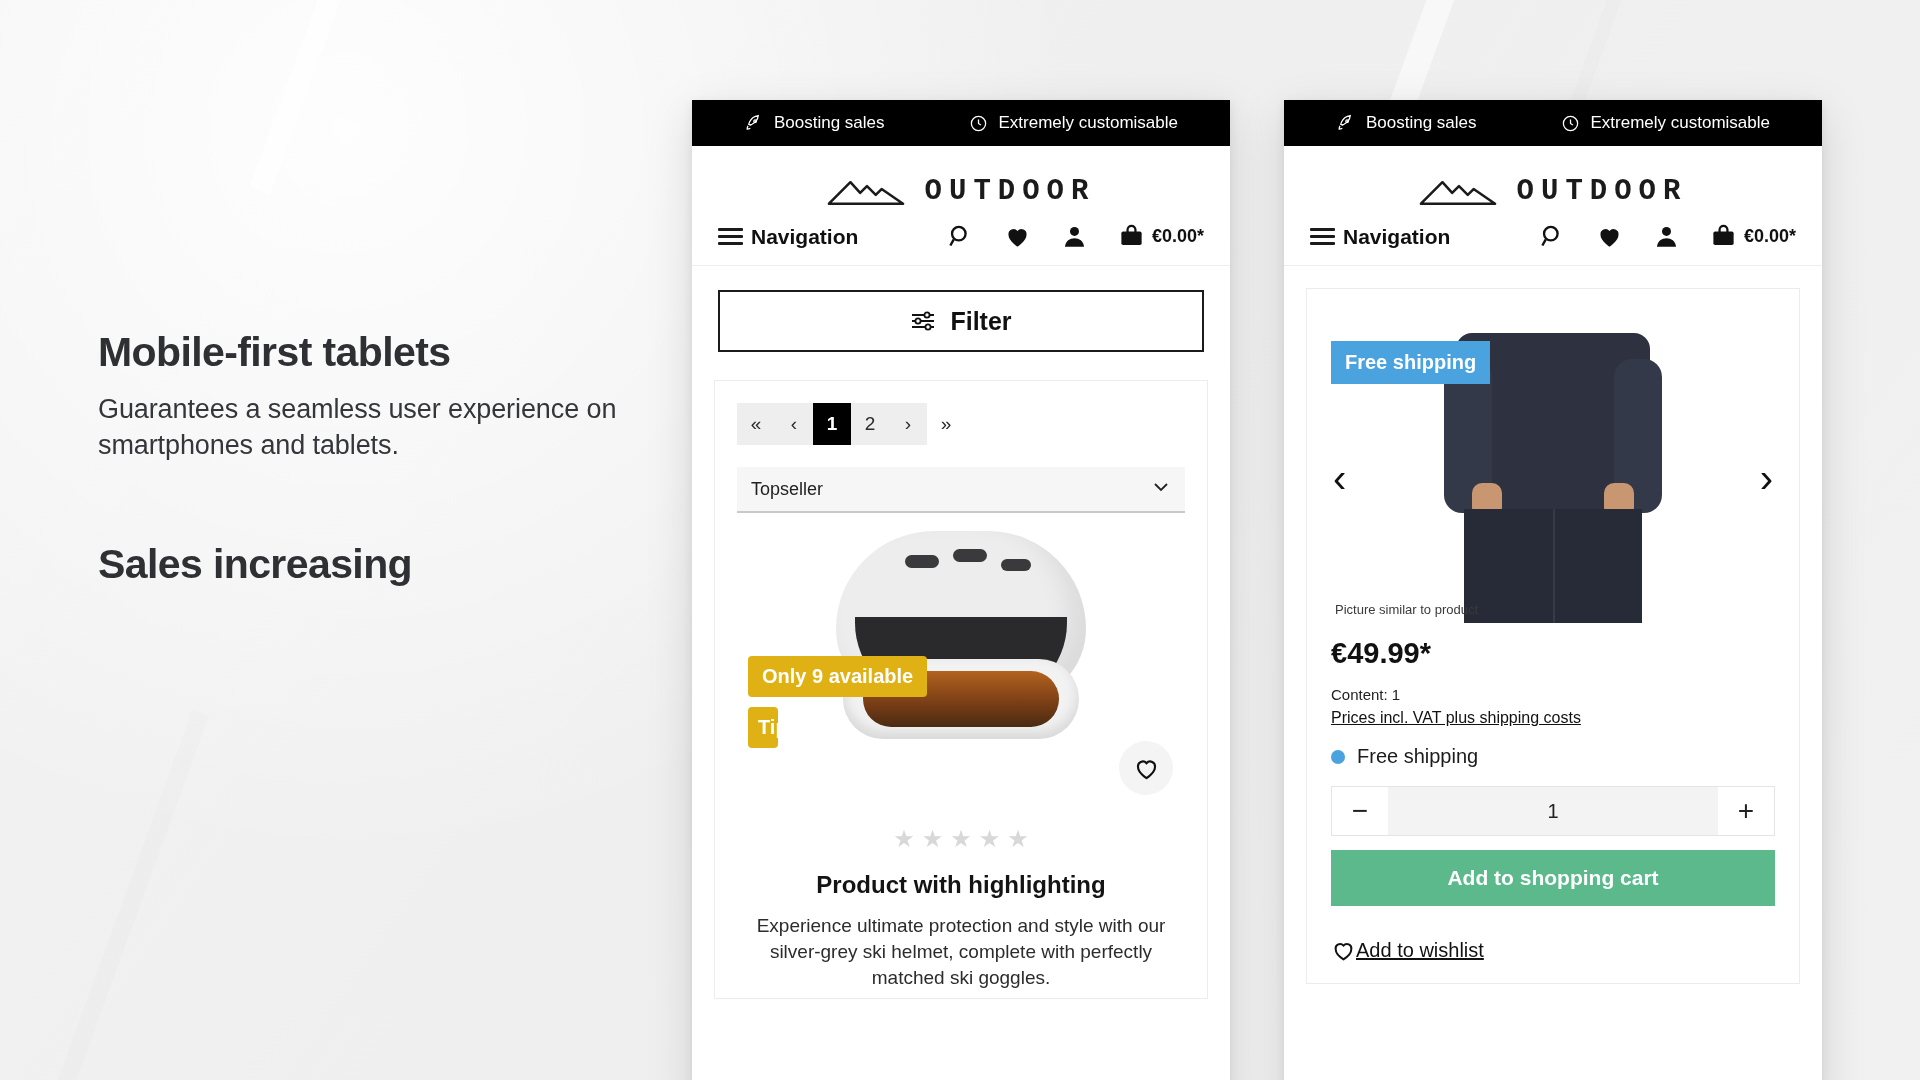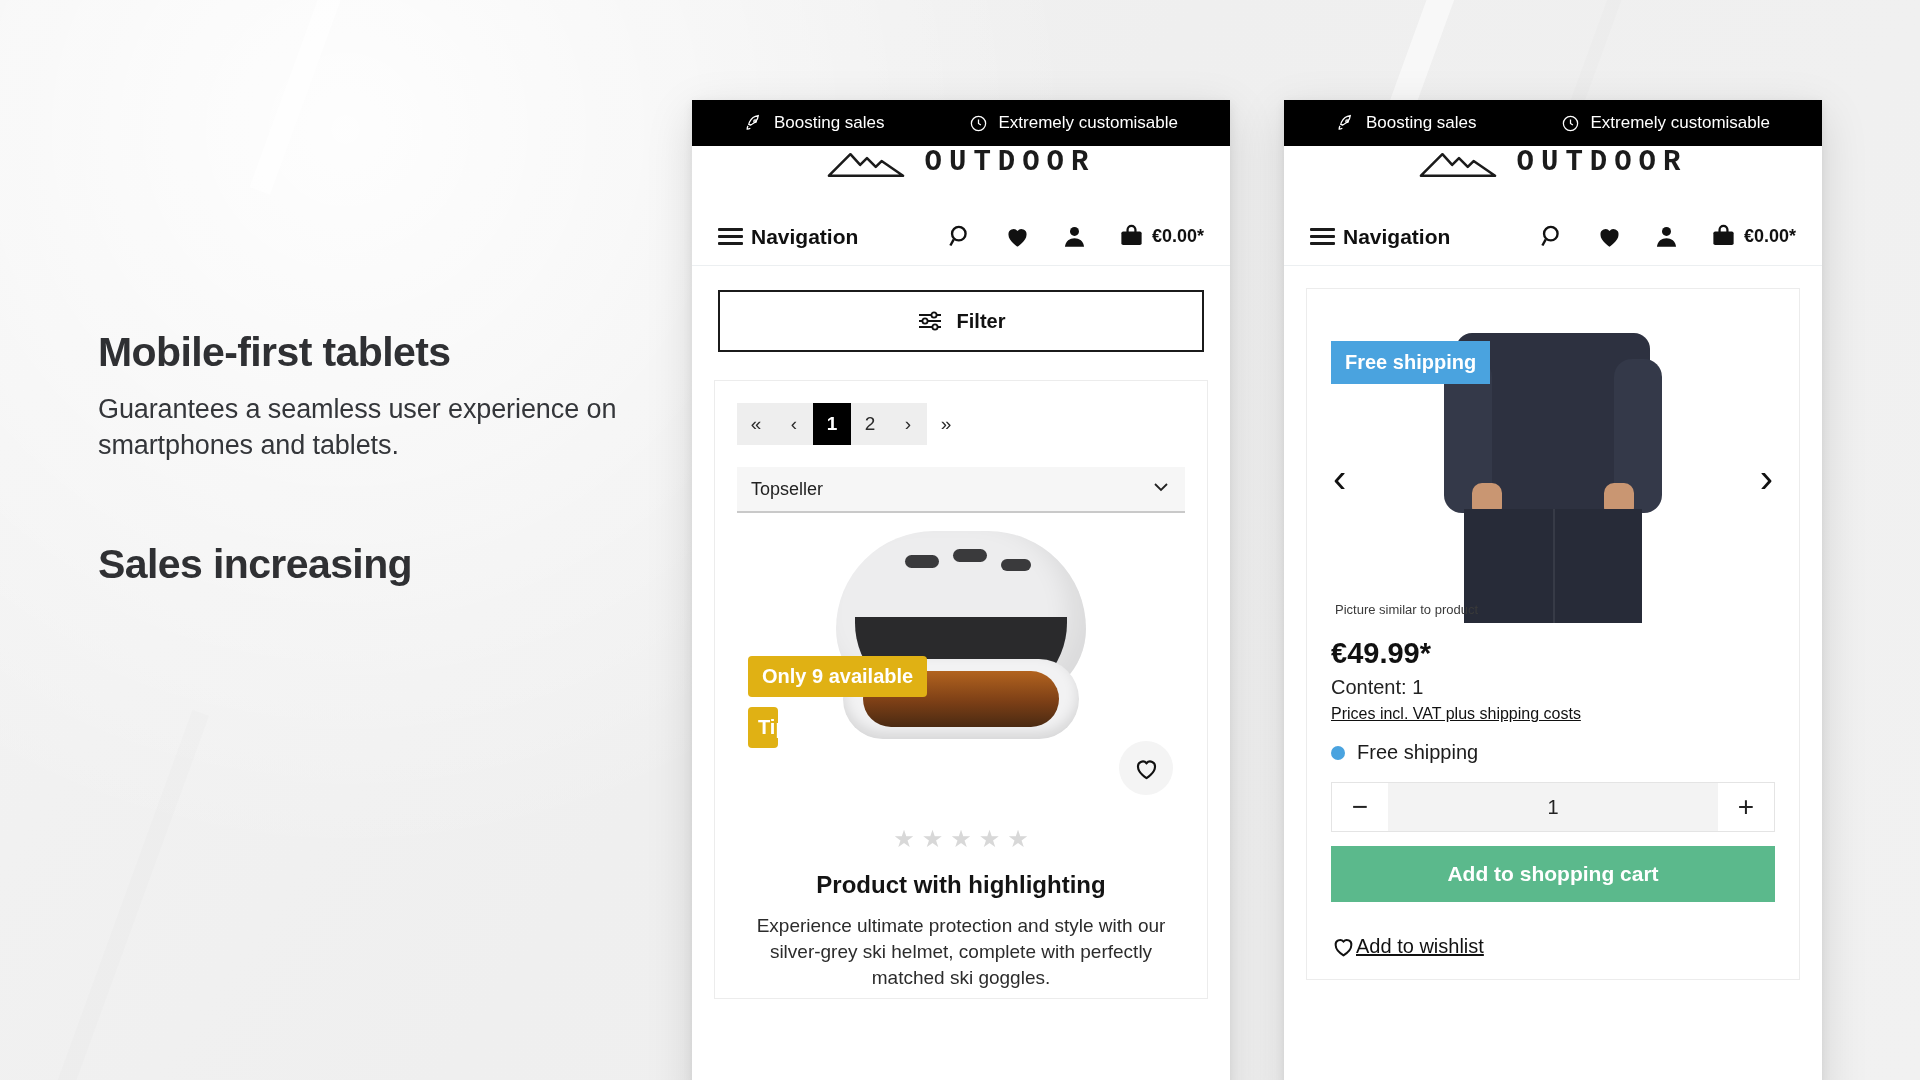--- a/index.html
+++ b/index.html
@@ -42,21 +42,21 @@
   #phone-right { left: 1284px; width: 538px; height: 1010px; }
 
   .topbar {
     background: #000; color: #fff; height: 46px;
     display: flex; align-items: center; justify-content: space-around;
     font-size: 17px; padding: 0 10px;
   }
   .topbar .ti { display: flex; align-items: center; gap: 11px; }
   .topbar svg { width: 19px; height: 19px; stroke: #fff; fill: none; stroke-width: 1.6; }
 
-  .brandrow { height: 62px; display: flex; align-items: flex-start; justify-content: center; gap: 20px; background:#fff;}
+  .brandrow { height: 62px; display: flex; align-items: flex-end; justify-content: center; gap: 20px; background:#fff;}
   .brandrow .mtn { width: 78px; height: 34px; }
   .brandrow .word {
     font-size: 29px; font-weight: 700; letter-spacing: 7px; color: #1b1b1b;
     font-family: "Liberation Mono", monospace;
   }
 
   .navrow {
     height: 58px; display: flex; align-items: center; gap: 0;
     padding: 0 26px; background: #fff; border-bottom: 1px solid #eceff1;
   }
@@ -66,21 +66,21 @@
   .navlabel { font-size: 21px; font-weight: 700; color: #101010; }
   .navicons { margin-left: auto; display: flex; align-items: center; gap: 30px; }
   .navicons svg { width: 27px; height: 27px; }
   .cartwrap { display: flex; align-items: center; gap: 7px; }
   .cartprice { font-size: 18px; font-weight: 700; color: #101010; }
 
   
   .filterbtn {
     margin: 24px 26px 0; height: 62px; border: 2px solid #1b1b1b; background: #fff;
     display: flex; align-items: center; justify-content: center; gap: 14px;
-    font-size: 20px; font-weight: 600; color: #111;
+    font-size: 25px; font-weight: 600; color: #111;
   }
   .filterbtn svg { width: 26px; height: 22px; }
 
   
   .listcard { margin: 28px 22px 0; background: #fff; border: 1px solid #ececec; padding: 0 0 8px; }
   .pager { display: flex; background: #eeeeee; width: 190px; margin: 22px 0 0 22px; height: 42px; }
   .pager div {
     flex: 0 0 auto; width: 38px; display: flex; align-items: center; justify-content: center;
     font-size: 19px; color: #2b2b2b; font-weight: 500;
   }
@@ -117,21 +117,21 @@
   .gallery { position: relative; height: 290px; margin-top: 18px; overflow: hidden; background: #fff; }
   .ship-badge {
     position: absolute; left: 0; top: 8px; background: #4aa3df; color: #fff;
     font-size: 20px; font-weight: 700; padding: 10px 14px; z-index: 4;
   }
   .gnav { position: absolute; top: 50%; transform: translateY(-50%); font-size: 40px; color: #111; z-index: 4; line-height: 1;}
   .gnav.l { left: 2px; } .gnav.r { right: 2px; }
   .picnote { position: absolute; left: 4px; bottom: 6px; font-size: 13px; color: #3a3a3a; z-index: 4; }
 
   .price { font-size: 29px; font-weight: 700; color: #111; margin-top: 14px; }
-  .content { font-size: 20px; color: #222; margin-top: 6px; }
+  .content { font-size: 15px; color: #222; margin-top: 16px; }
   .vatlink { font-size: 16px; color: #111; text-decoration: underline; margin-top: 6px; display: inline-block; }
   .freeship { display: flex; align-items: center; gap: 12px; margin-top: 18px; font-size: 20px; color: #1b1b1b; }
   .dot { width: 14px; height: 14px; border-radius: 50%; background: #4aa3df; }
 
   .qty { display: flex; align-items: stretch; margin-top: 18px; border: 1px solid #e4e4e4; height: 50px; }
   .qty .b { width: 56px; display: flex; align-items: center; justify-content: center; font-size: 28px; color: #222; background:#fff;}
   .qty .v { flex: 1; background: #f3f3f3; display: flex; align-items: center; justify-content: center; font-size: 20px; color: #222; }
   .cartbtn {
     margin-top: 14px; height: 56px; background: #5bb98c; color: #fff; font-size: 21px; font-weight: 700;
     display: flex; align-items: center; justify-content: center;

